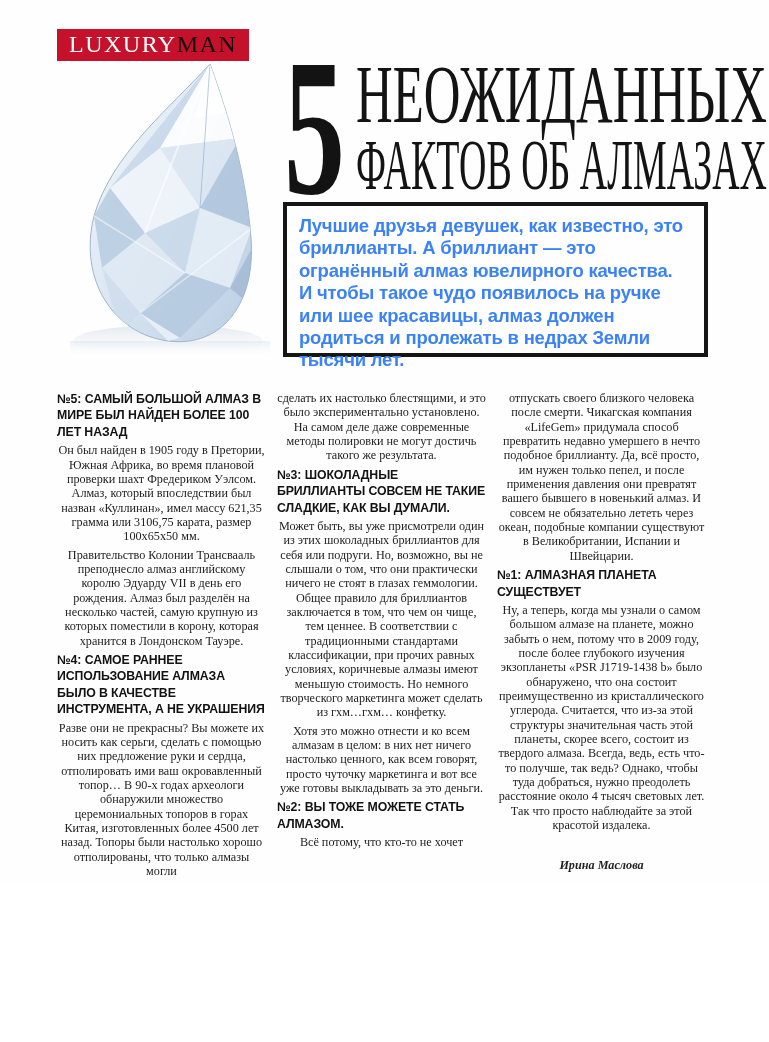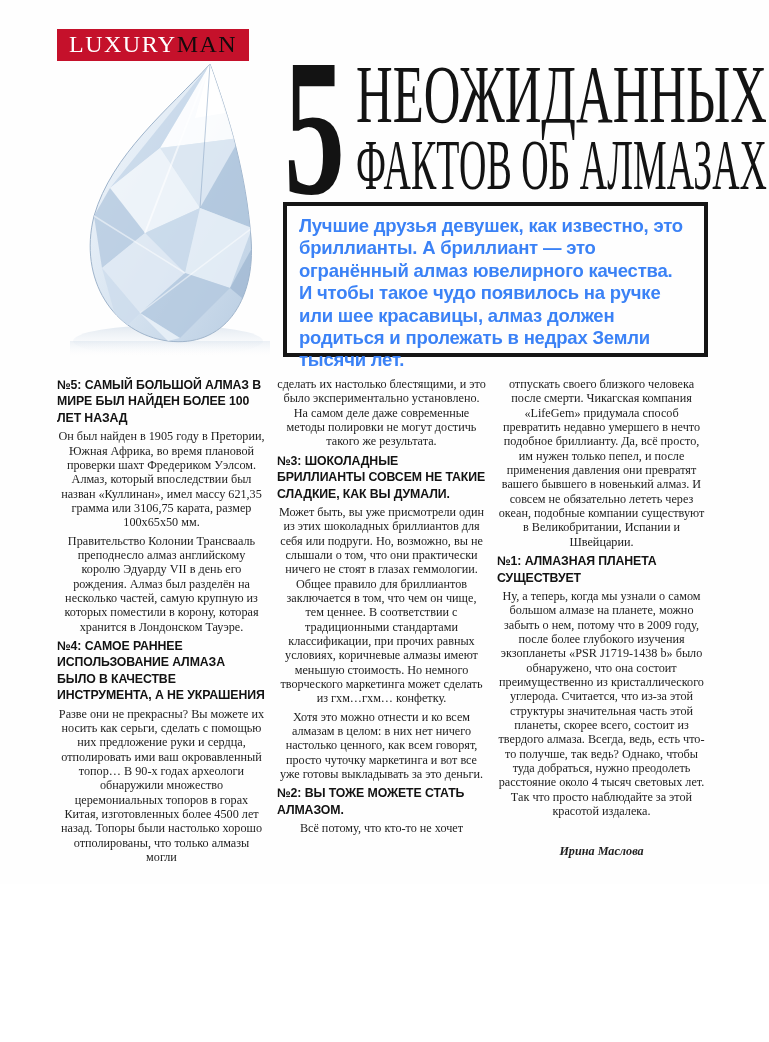--- a/index.html
+++ b/index.html
@@ -37,21 +37,21 @@
     box-sizing:border-box;
     padding:9px 20px 8px 12px;
     font-family:"Liberation Sans", sans-serif;
     font-weight:bold;
     font-size:18.5px;line-height:22.4px;
     color:#3b82f6;
     letter-spacing:-0.2px;
   }
   
   .columns{
-    position:absolute;left:57px;top:377px;width:660px;height:612px;
+    position:absolute;left:57px;top:391px;width:660px;height:612px;
     display:flex;gap:11px;
   }
   .column{width:209px;box-sizing:border-box;}
   .column h3{
     font-family:"Liberation Sans", sans-serif;
     font-size:12.3px;line-height:16.4px;
     font-weight:bold;color:#121212;
     margin:0 0 3px 0;
     letter-spacing:-0.1px;
   }

